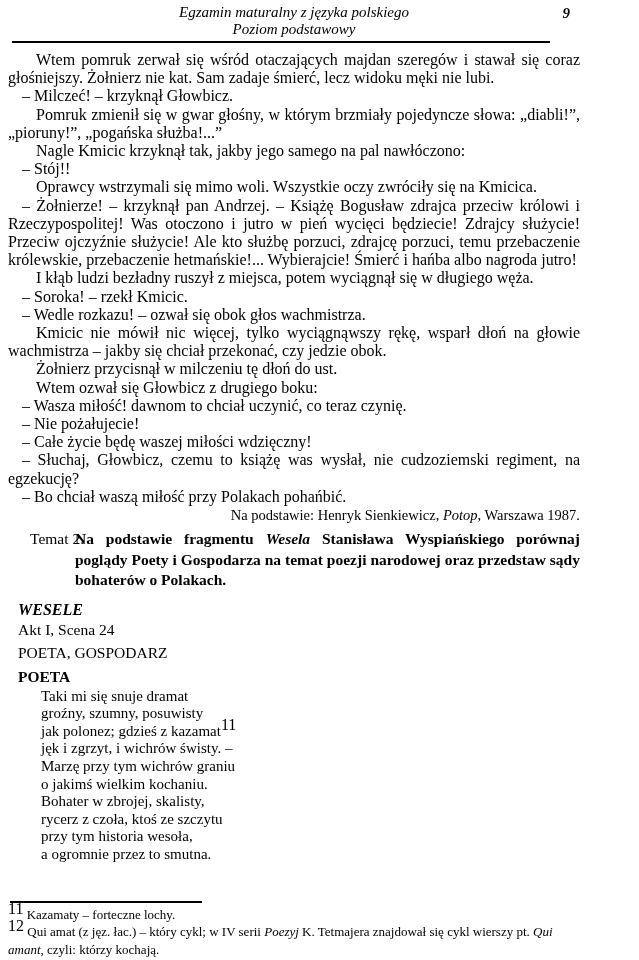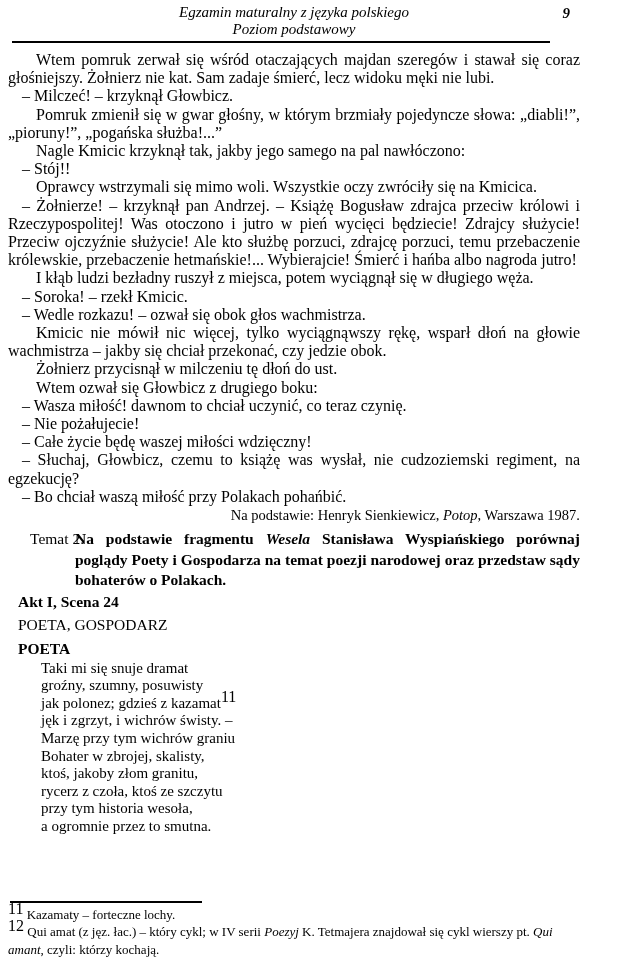--- a/index.html
+++ b/index.html
@@ -29,21 +29,21 @@
   .excerpt p.dialogue  { text-indent: 14px; }
   
   .source-line { margin-top: 1px; text-align: right; font-size: 14.5px; line-height: 17px; }
   
   .task { position: relative; margin-top: 5px; font-size: 15.5px; line-height: 20.5px; }
   .task-label { position: absolute; left: 22px; top: 0; font-weight: normal; }
   .task-text { margin-left: 67px; text-align: justify; font-weight: bold; }
   .task-text i { font-style: italic; }
   
   .drama-title { margin: 10px 0 0 10px; font-weight: bold; font-style: italic; font-size: 16px; line-height: 18px; }
-  .act-scene   { margin: 2px  0 0 10px; font-weight: bold; font-size: 15.5px; line-height: 18px; }
+  .act-scene   { margin: 2px  0 0 10px; font-weight: normal; font-size: 15.5px; line-height: 18px; }
   .characters  { margin: 5px  0 0 10px; font-size: 15.5px; line-height: 18px; }
   .speaker     { margin: 6px  0 0 10px; font-weight: bold; font-size: 15.5px; line-height: 18px; }
   
   .poem { margin: 2px 0 0 33px; font-size: 15px; line-height: 17.6px; }
   .poem sup, .footnote sup { font-size: 16px; line-height: 0; vertical-align: super; }
   
   .footnotes { position: absolute; left: 8px; right: 24px; bottom: 2px; font-size: 13px; line-height: 17.5px; }
   .footnote-rule { width: 192px; border-top: 2px solid #000; margin: 0 0 3px 2px; }
   .footnote i { font-style: italic; }
 </style>
@@ -82,32 +82,33 @@
       <p class="dialogue">– Bo chciał waszą miłość przy Polakach pohańbić.</p>
     </section>
 
   <div class="source-line"><span>Na podstawie: Henryk Sienkiewicz, </span><i>Potop</i><span>, Warszawa 1987.</span></div>
 
   <div class="task">
     <span class="task-label">Temat 2.</span>
     <p class="task-text"><span>Na podstawie fragmentu </span><i>Wesela</i><span> Stanisława Wyspiańskiego porównaj poglądy Poety i Gospodarza na temat poezji narodowej oraz przedstaw sądy bohaterów o Polakach.</span></p>
   </div>
 
+  <div class="drama-title">WESELE</div>
   <div class="act-scene">Akt I, Scena 24</div>
   <div class="characters">POETA, GOSPODARZ</div>
   <div class="speaker">POETA</div>
 
   <div class="poem">
       <div>Taki mi się snuje dramat</div>
       <div>groźny, szumny, posuwisty</div>
       <div>jak polonez; gdzieś z kazamat<sup>11</sup></div>
       <div>jęk i zgrzyt, i wichrów świsty. –</div>
       <div>Marzę przy tym wichrów graniu</div>
+      <div>o jakimś wielkim kochaniu.</div>
       <div>Bohater w zbrojej, skalisty,</div>
-      <div>ktoś, jakoby złom granitu,</div>
       <div>rycerz z czoła, ktoś ze szczytu</div>
       <div>przy tym historia wesoła,</div>
       <div>a ogromnie przez to smutna.</div>
     </div>
 
   <div class="footnotes">
     <div class="footnote-rule"></div>
     <div>
         <div class="footnote"><sup>11</sup> <span>Kazamaty – forteczne lochy.</span></div>
         <div class="footnote"><sup>12</sup> <span>Qui amat (z jęz. łac.) – który cykl; w IV serii </span><i>Poezyj</i><span> K. Tetmajera znajdował się cykl wierszy pt. </span><i>Qui amant</i><span>, czyli: którzy kochają.</span></div>

